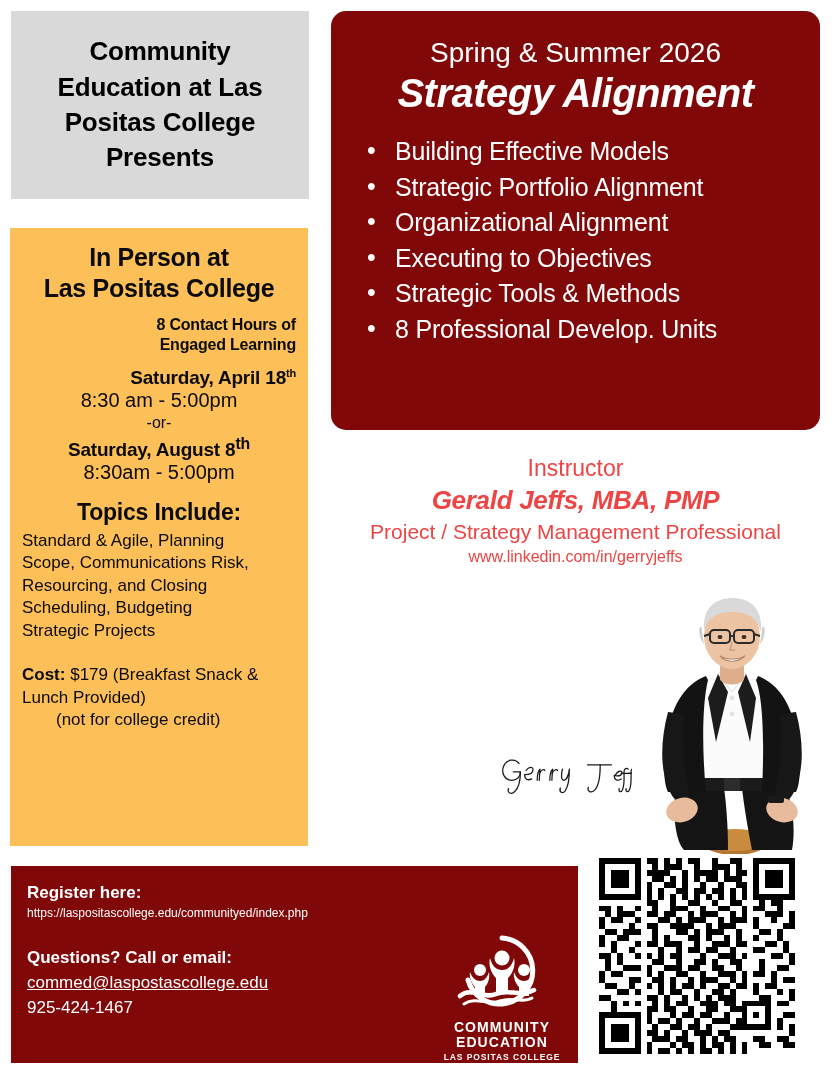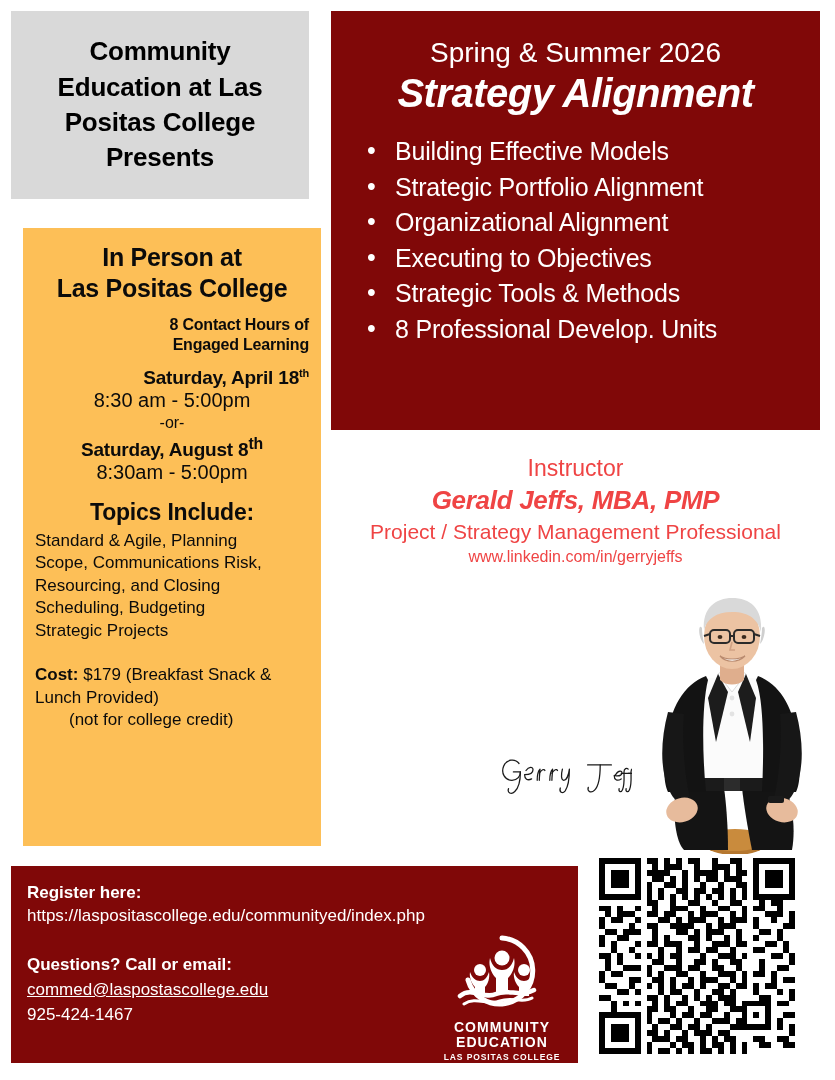--- a/index.html
+++ b/index.html
@@ -18,21 +18,21 @@
     background: #d9d9d9;
     display: flex; align-items: center; justify-content: flex-end;
   }
   .gray-box-text {
     font-size: 26px; font-weight: bold; color: #000; text-align: center;
     line-height: 1.36; letter-spacing: -0.2px; padding: 0 14px;
   }
 
   
   .orange-box {
-    position: absolute; left: 23px; top: 228px; width: 298px; height: 618px;
+    position: absolute; left: 10px; top: 228px; width: 298px; height: 618px;
     background: #fdbf57; color: #0b0b0b; padding: 14px 12px 10px 12px;
   }
   .ob-heading {
     font-size: 25px; font-weight: bold; text-align: center; line-height: 1.22;
     letter-spacing: -0.3px;
   }
   .ob-sub {
     font-size: 16px; font-weight: bold; text-align: right; line-height: 1.25;
     margin-top: 12px; letter-spacing: -0.2px;
   }
@@ -58,21 +58,21 @@
   }
   .ob-cost {
     font-size: 17px; line-height: 1.34; margin-top: 22px; text-align: left;
   }
   .ob-cost b { font-weight: bold; }
   .ob-credit { font-size: 17px; text-align: left; padding-left: 34px; }
 
   
   .hero-box {
     position: absolute; left: 331px; top: 11px; width: 489px; height: 419px;
-    background: #800808; color: #ffffff; padding: 26px 14px 10px 14px;
+    background: #800808; color: #ffffff; padding: 26px 14px 10px 14px; border-radius: 15px;
   }
   .hero-kicker {
     font-size: 28px; font-weight: normal; text-align: center; letter-spacing: 0px;
   }
   .hero-title {
     font-size: 40px; font-weight: bold; font-style: italic; text-align: center;
     margin-top: 2px; letter-spacing: -0.5px;
   }
   .hero-list { list-style: none; margin-top: 18px; padding-left: 22px; }
   .hero-list li {
@@ -102,21 +102,21 @@
 
   
   .photo { position: absolute; left: 632px; top: 592px; width: 200px; height: 262px; }
 
   
   .reg-box {
     position: absolute; left: 11px; top: 866px; width: 567px; height: 197px;
     background: #800808; color: #ffffff; padding: 16px 16px 10px 16px;
   }
   .reg-title { font-size: 17px; font-weight: bold; line-height: 1.3; }
-  .reg-url { font-size: 17px; font-weight: normal; line-height: 1.35; margin-top: 1px; }
+  .reg-url { font-size: 12px; font-weight: normal; line-height: 1.35; margin-top: 1px; }
   .reg-q { font-size: 17px; font-weight: bold; line-height: 1.3; margin-top: 26px; }
   .reg-email { font-size: 17px; font-weight: normal; text-decoration: underline; line-height: 1.4; margin-top: 2px; }
   .reg-phone { font-size: 17px; font-weight: normal; line-height: 1.4; margin-top: 1px; }
 
   
   .ce-logo { position: absolute; left: 438px; top: 934px; width: 128px; height: 122px; }
   .ce-logo-text { text-align: center; color: #fff; font-weight: bold; letter-spacing: 1.1px; }
   .ce-l1 { font-size: 14px; line-height: 1.08; }
   .ce-l2 { font-size: 14px; line-height: 1.08; }
   .ce-l3 { font-size: 8.5px; line-height: 1.2; letter-spacing: 0.9px; margin-top: 2px; }

